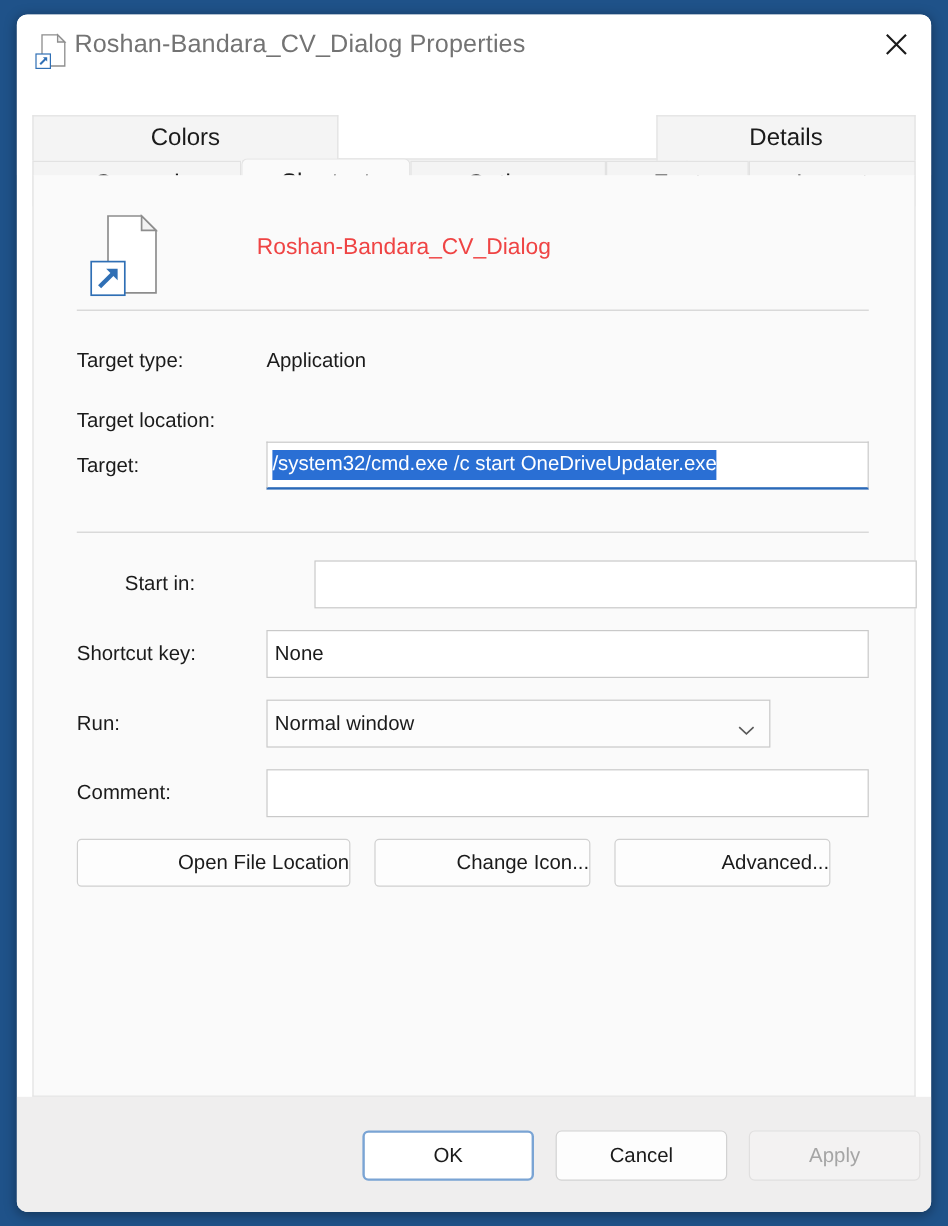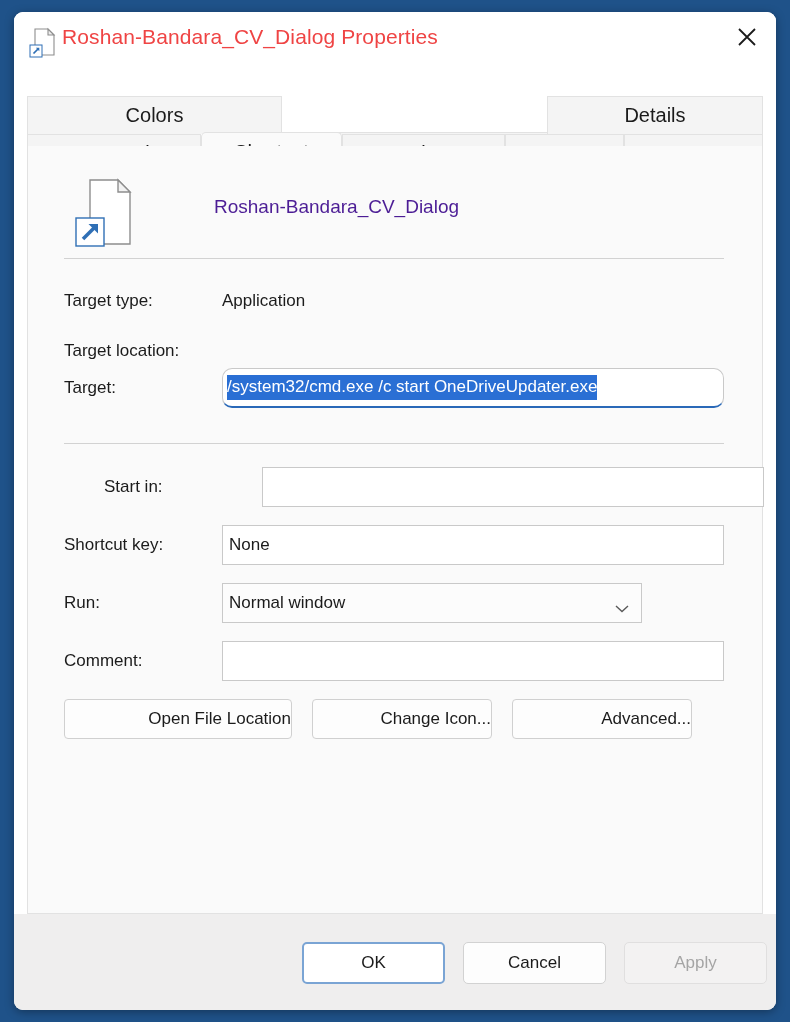--- a/index.html
+++ b/index.html
@@ -24,21 +24,21 @@
   
   #titlebar{
     position:absolute;left:0;top:0;width:762px;height:58px;
     background:#ffffff;
   }
   #title-icon{
     position:absolute;left:14px;top:14px;width:32px;height:32px;
   }
   #title-text{
     position:absolute;left:48px;top:13px;
-    font-size:21px;color:#ef4444;letter-spacing:.1px;
+    font-size:21px;color:#737373;letter-spacing:.1px;
     white-space:nowrap;
   }
   #close-button{
     position:absolute;right:4px;top:0;width:50px;height:50px;
     display:flex;align-items:center;justify-content:center;
     cursor:default;
   }
   #close-button svg{display:block;}
 
   
@@ -74,21 +74,21 @@
     border:1px solid #e2e2e2;
     border-top:none;
     box-sizing:border-box;
   }
 
   
   #icon-header{position:absolute;left:36px;top:28px;width:660px;height:78px;}
   #big-icon{position:absolute;left:10px;top:2px;width:62px;height:72px;}
   #big-icon-label{
     position:absolute;left:150px;top:22px;
-    font-size:19px;color:#4c1d95;white-space:nowrap;
+    font-size:19px;color:#ef4444;white-space:nowrap;
   }
   .hr{
     position:absolute;left:36px;width:660px;height:1px;
     background:#d2d2d2;
   }
   #hr-top{top:112px;}
   #hr-mid{top:297px;}
 
   
   .row{position:absolute;left:36px;width:660px;}
@@ -280,21 +280,21 @@
       <span class="val">Application</span>
     </div>
 
     <div class="row" style="top:195px;height:24px;">
       <span class="lbl">Target location:</span>
       <span class="val"></span>
     </div>
 
     <div class="row" style="top:222px;height:44px;">
       <span class="lbl" style="top:10px;">Target:</span>
-      <div class="field focused" style="top:0px;border-radius:10px;">
+      <div class="field focused" style="top:0px;">
         <span class="sel-text">/system32/cmd.exe /c start OneDriveUpdater.exe</span>
       </div>
     </div>
 
     <div class="hr" id="hr-mid"></div>
 
     <div class="row" style="top:321px;height:44px;margin-left:40px;">
       <span class="lbl" style="top:10px;">Start in:</span>
       <div class="field" style="top:0px;">
         <span></span>

